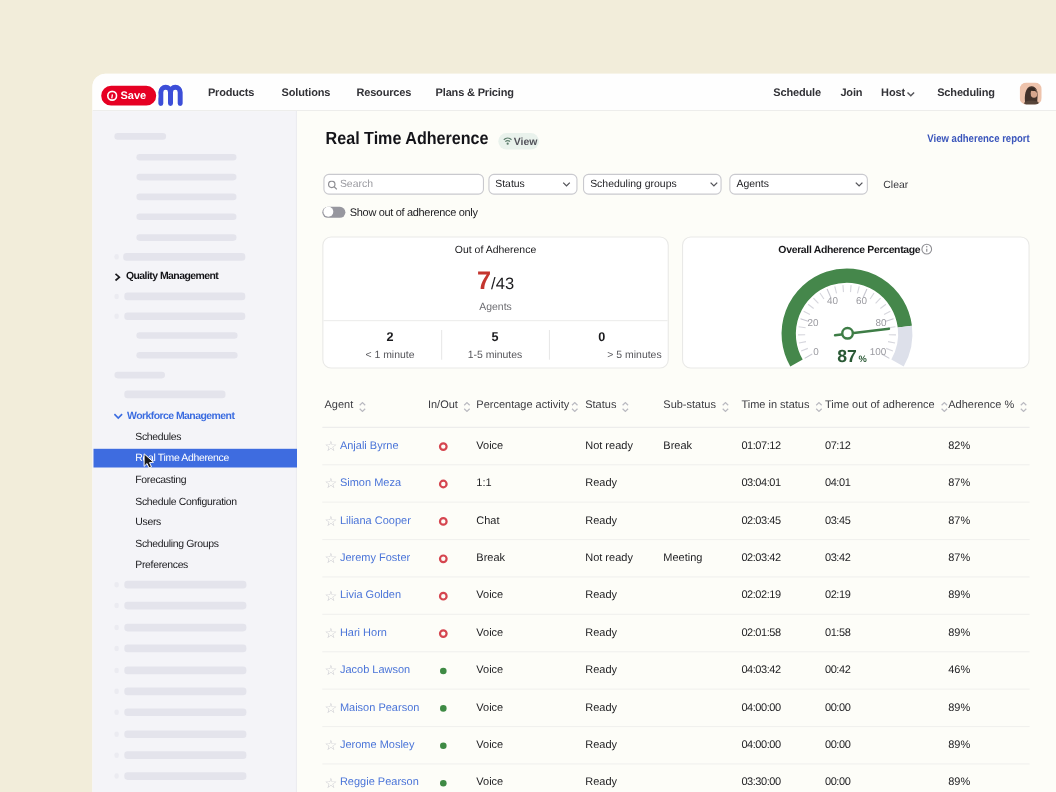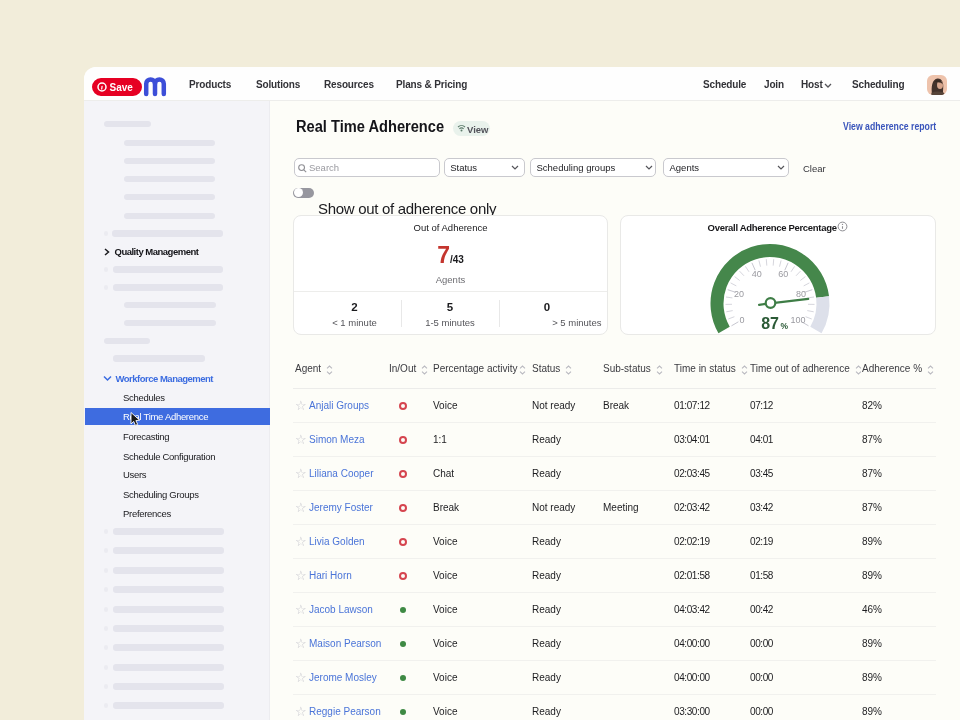--- a/index.html
+++ b/index.html
@@ -152,26 +152,26 @@
     <polyline points="1,1 4,4 7,1" fill="none" stroke="#55555a" stroke-width="1.2"></polyline>
   </svg>
 <div class="ibox" style="left:662.5px;width:126px;color:#232327;padding-left:6px">Agents</div>
 <svg class="abs" style="left:777px;top:164.5px" width="8" height="6">
     <polyline points="1,1 4,4 7,1" fill="none" stroke="#55555a" stroke-width="1.2"></polyline>
   </svg>
 <div class="abs" style="left:803px;top:162.5px;font-size:9.5px;color:#36363b">Clear</div>
 
 <div class="abs" style="left:293px;top:187.5px;width:20.5px;height:10.5px;border-radius:5.5px;background:#97979f"></div>
 <div class="abs" style="left:294px;top:188.2px;width:9px;height:9px;border-radius:50%;background:#fff"></div>
-<div class="abs" style="left:318px;top:200px;font-size:15px;letter-spacing:-.3px;color:#1b1b1f;white-space:nowrap">Show out of adherence only</div>
+<div class="abs" style="left:318px;top:188px;font-size:10px;letter-spacing:-.3px;color:#1b1b1f;white-space:nowrap">Show out of adherence only</div>
 
 <div class="card" style="left:293px;top:215px;width:315px;height:120px"></div>
 <div class="abs" style="left:293px;top:221.5px;width:315px;text-align:center;font-size:9.5px;font-weight:400;color:#17171a">Out of Adherence</div>
 <div class="abs" style="left:293px;top:242px;width:315px;text-align:center">
-  <span style="font-size:23px;font-weight:700;color:#c4352e">7</span><span style="font-size:10px;font-weight:700;color:#1b1b1e">/43</span>
+  <span style="font-size:23px;font-weight:700;color:#c4352e">7</span><span style="font-size:15px;font-weight:400;color:#1b1b1e">/43</span>
 </div>
 <div class="abs" style="left:293px;top:273.5px;width:315px;text-align:center;font-size:9.5px;color:#6e6e73">Agents</div>
 <div class="abs" style="left:294px;top:291px;width:313px;height:1px;background:#ededeb"></div>
 <div class="abs" style="left:300.5px;top:301px;width:108px;text-align:center;font-size:11.5px;font-weight:700;color:#1b1b1e">2</div>
 <div class="abs" style="left:401px;top:301px;width:98px;text-align:center;font-size:11.5px;font-weight:700;color:#1b1b1e">5</div>
 <div class="abs" style="left:492.5px;top:301px;width:109px;text-align:center;font-size:11.5px;font-weight:700;color:#1b1b1e">0</div>
 <div class="abs" style="left:300.5px;top:316.5px;width:108px;text-align:center;font-size:9.5px;color:#55555a">&lt; 1 minute</div>
 <div class="abs" style="left:401px;top:316.5px;width:98px;text-align:center;font-size:9.5px;color:#55555a">1-5 minutes</div>
 <div class="abs" style="left:492.5px;top:316.5px;width:109px;text-align:right;font-size:9.5px;color:#55555a">&gt; 5 minutes</div>
 <div class="abs" style="left:401px;top:300px;width:1px;height:27px;background:#e8e8e8"></div>
@@ -262,21 +262,21 @@
 <svg width="7" height="10" style="position: absolute; left: 855px; top: 365px;">
     <polyline points="1,3.4 3.5,1 6,3.4" fill="none" stroke="#b9b9c0" stroke-width="1.1"></polyline>
     <polyline points="1,6.6 3.5,9 6,6.6" fill="none" stroke="#b9b9c0" stroke-width="1.1"></polyline>
   </svg>
 <svg width="7" height="10" style="position: absolute; left: 927px; top: 365px;">
     <polyline points="1,3.4 3.5,1 6,3.4" fill="none" stroke="#b9b9c0" stroke-width="1.1"></polyline>
     <polyline points="1,6.6 3.5,9 6,6.6" fill="none" stroke="#b9b9c0" stroke-width="1.1"></polyline>
   </svg>
 <div class="row" style="top:388.5px">
     <span class="cell star">☆</span>
-    <span class="cell aname" style="left:16px">Anjali Groups</span>
+    <span class="cell aname" style="left:16px">Anjali Byrne</span>
     <span class="ring"></span>
     <span class="cell" style="left:140px">Voice</span>
     <span class="cell" style="left:239px">Not ready</span>
     <span class="cell" style="left:310px">Break</span>
     <span class="cell tnum" style="left:381px">01:07:12</span>
     <span class="cell tnum" style="left:457px">07:12</span>
     <span class="cell" style="left:569px">82%</span>
   </div>
 <div class="row" style="top:422.5px">
     <span class="cell star">☆</span>

